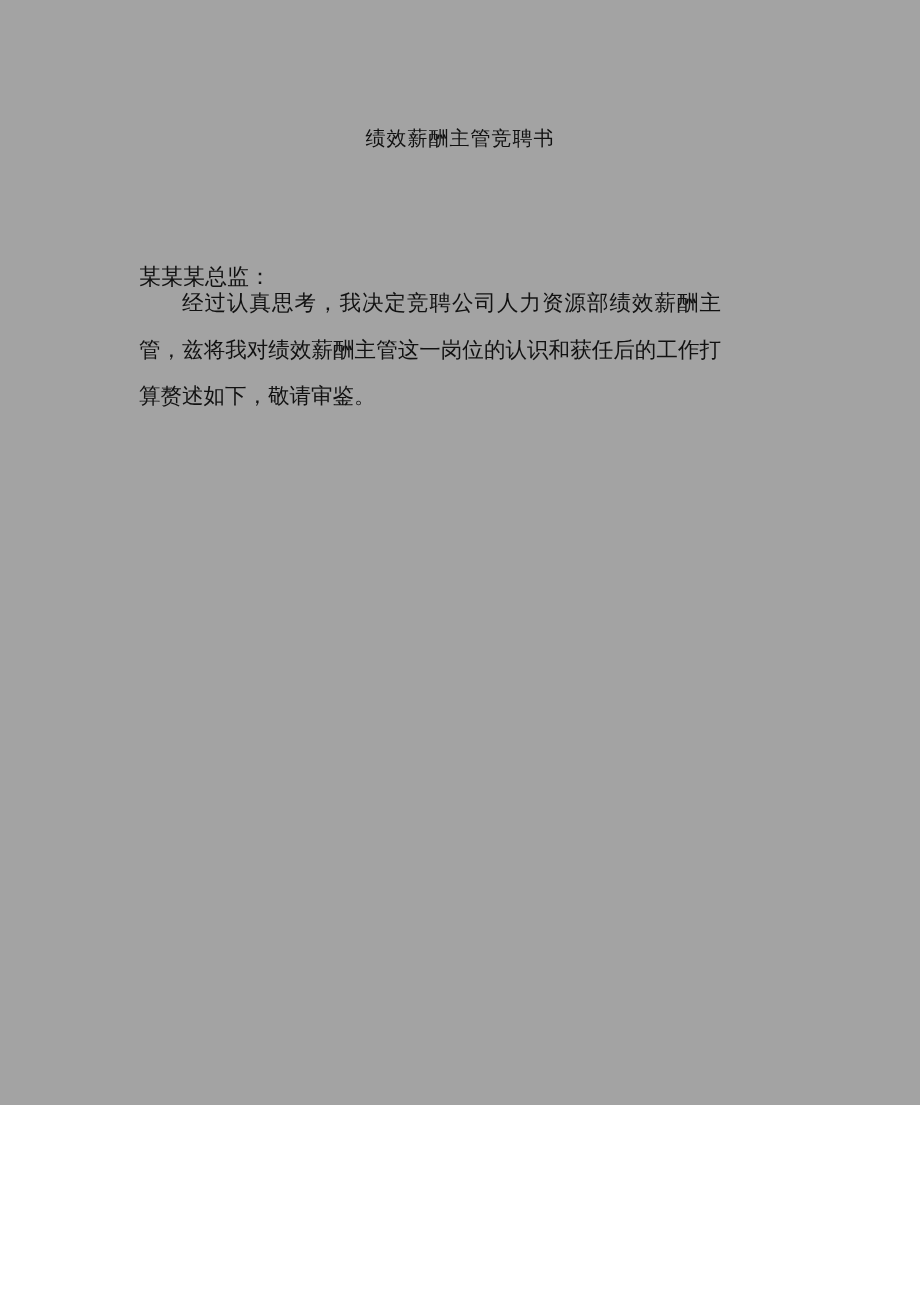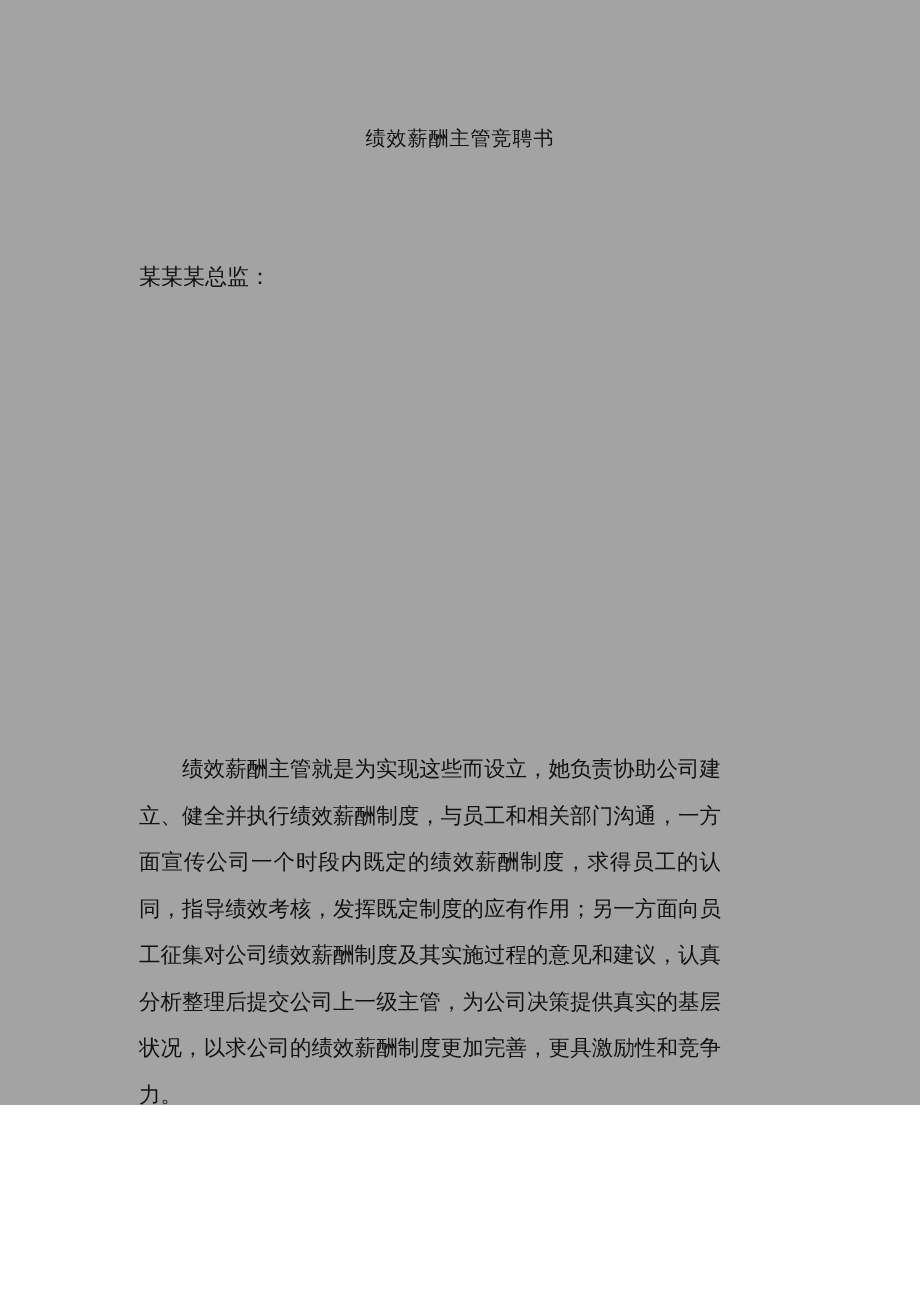--- a/index.html
+++ b/index.html
@@ -56,14 +56,14 @@
     .p2 { top: 424px; }
     .p3 { top: 746px; }
     .p4 { top: 1158px; text-indent: 2.25em; }
   </style>
 </head>
 <body>
 
 <div class="page">
   <div class="title">绩效薪酬主管竞聘书</div>
   <div class="salutation">某某某总监：</div>
-  <div class="para p3">绩效薪酬主管就是为实现这些而设立，她负责协助公司建立、健全并执行绩效薪酬制度，与员工和相关部门沟通，一方面宣传公司一个时段内既定的绩效薪酬制度，求得员工的认同，指导绩效考核，发挥既定制度的应有作用；另一方面向员工征集对公司绩效薪酬制度及其实施过程的意见和建议，认真分析整理后提交公司上一级主管，为公司决策提供真实的基层状况，以求公司的绩效薪酬制度更加完善，更具激励性和竞争力。</div>
+  <div class="para p1">经过认真思考，我决定竞聘公司人力资源部绩效薪酬主管，兹将我对绩效薪酬主管这一岗位的认识和获任后的工作打算赘述如下，敬请审鉴。</div>
 </div>
 
 </body></html>

